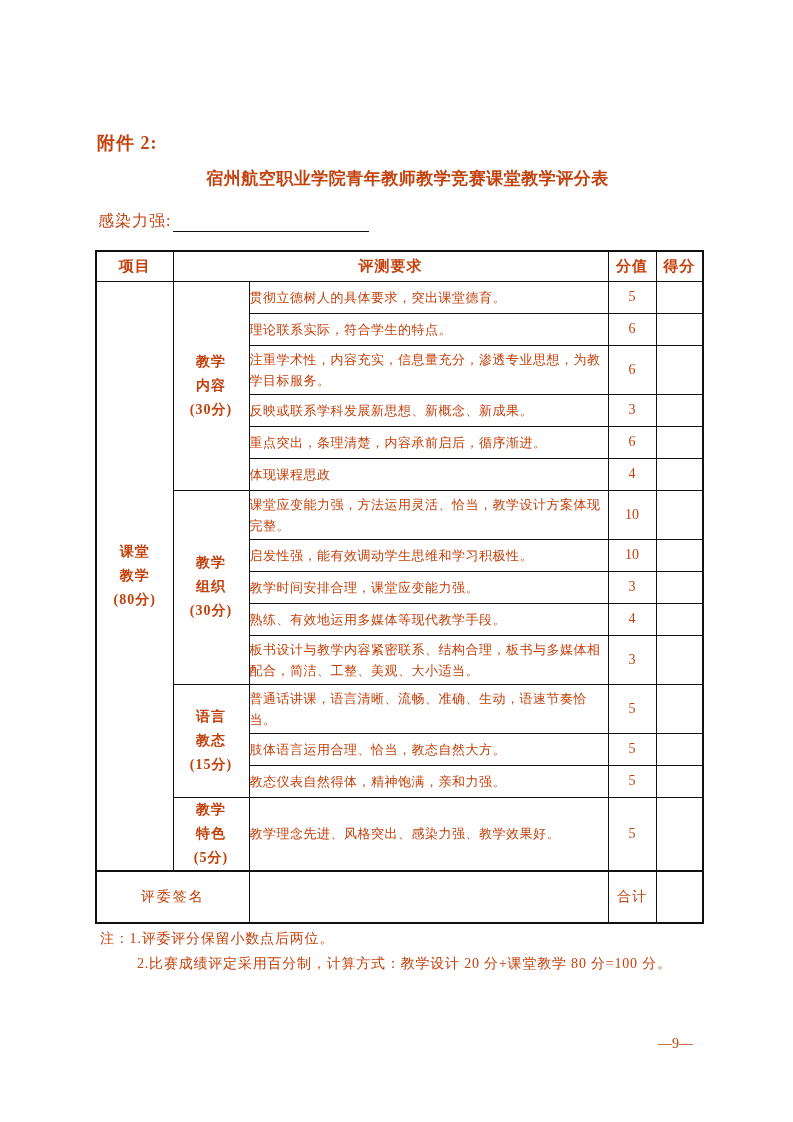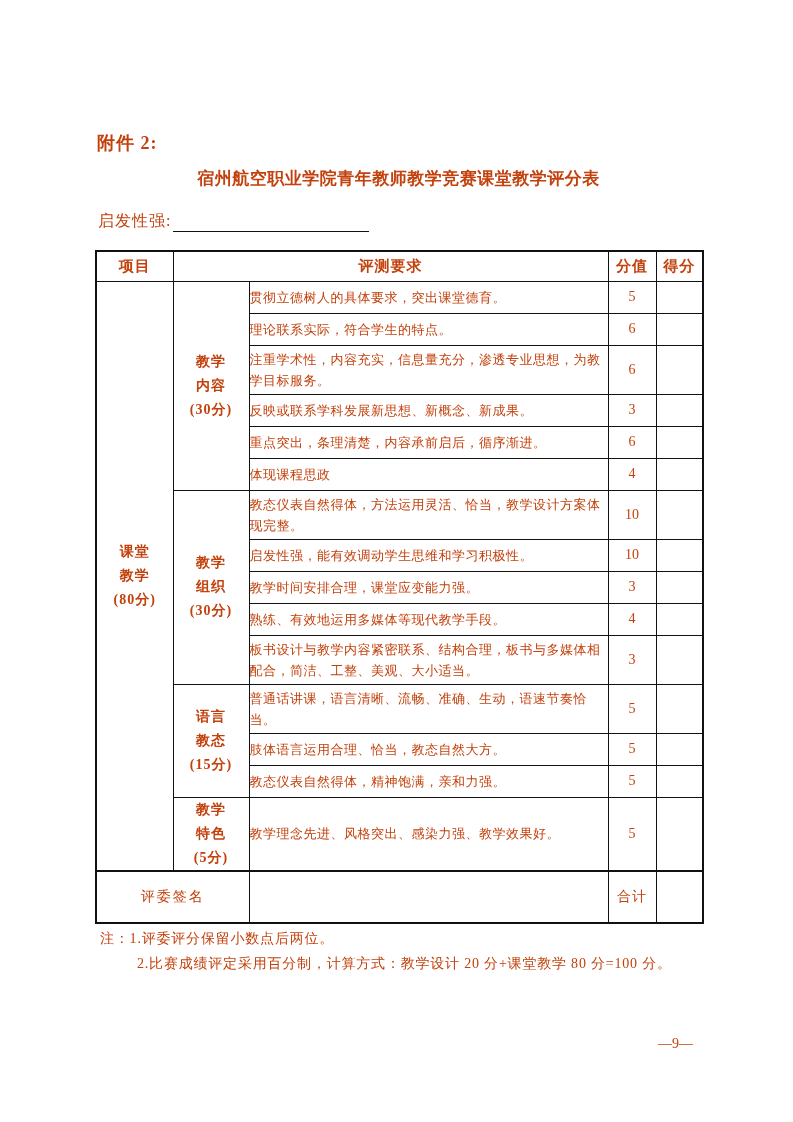--- a/index.html
+++ b/index.html
@@ -2,21 +2,21 @@
 <html><head>
 <meta charset="utf-8">
 <style>
   html,body{margin:0;padding:0;background:#ffffff;}
   .page{
     position:relative;width:793px;height:1122px;background:#ffffff;
     font-family:"Liberation Serif","DejaVu Serif",serif;color:#c2410c;
     overflow:hidden;
   }
   .attachment{position:absolute;left:97px;top:131px;font-size:18px;font-weight:bold;letter-spacing:1px;}
-  .doc-title{position:absolute;left:95px;top:167px;width:607px;text-align:center;
+  .doc-title{position:absolute;left:104px;top:167px;width:607px;text-align:center;
     font-size:17px;font-weight:bold;letter-spacing:0.5px;}
   .contestant{position:absolute;left:98px;top:211px;font-size:16px;letter-spacing:1px;}
   .contestant .blank-line{display:inline-block;width:196px;height:18px;
     border-bottom:1.6px solid #111;vertical-align:bottom;margin-left:2px;}
 
   table.score-table{
     position:absolute;left:95px;top:250px;width:607px;
     border-collapse:collapse;table-layout:fixed;
     border:2px solid #111;
   }
@@ -48,21 +48,21 @@
 </head>
 <body>
 
 <div class="page">
 
   <div class="attachment">附件 2:</div>
 
   <div class="doc-title">宿州航空职业学院青年教师教学竞赛课堂教学评分表</div>
 
   <div class="contestant">
-    <span>启发性强:</span><span class="blank-line"></span>
+    <span>感染力强:</span><span class="blank-line"></span>
   </div>
 
   <table class="score-table">
     <colgroup>
       <col style="width:77px">
         <col style="width:76px">
         <col style="width:359px">
         <col style="width:48px">
         <col style="width:47px">
     </colgroup>
@@ -116,21 +116,21 @@
         <td class="points">4</td>
         <td class="score-blank"></td>
       </tr>
 
       <tr class="r-double">
         <td class="group-label" rowspan="5">
           <div>教学</div>
           <div>组织</div>
           <div>(30分)</div>
         </td>
-        <td class="criteria">教态仪表自然得体，方法运用灵活、恰当，教学设计方案体现完整。</td>
+        <td class="criteria">课堂应变能力强，方法运用灵活、恰当，教学设计方案体现完整。</td>
         <td class="points">10</td>
         <td class="score-blank"></td>
       </tr>
       <tr class="r-single">
         <td class="criteria">启发性强，能有效调动学生思维和学习积极性。</td>
         <td class="points">10</td>
         <td class="score-blank"></td>
       </tr>
       <tr class="r-single">
         <td class="criteria">教学时间安排合理，课堂应变能力强。</td>

